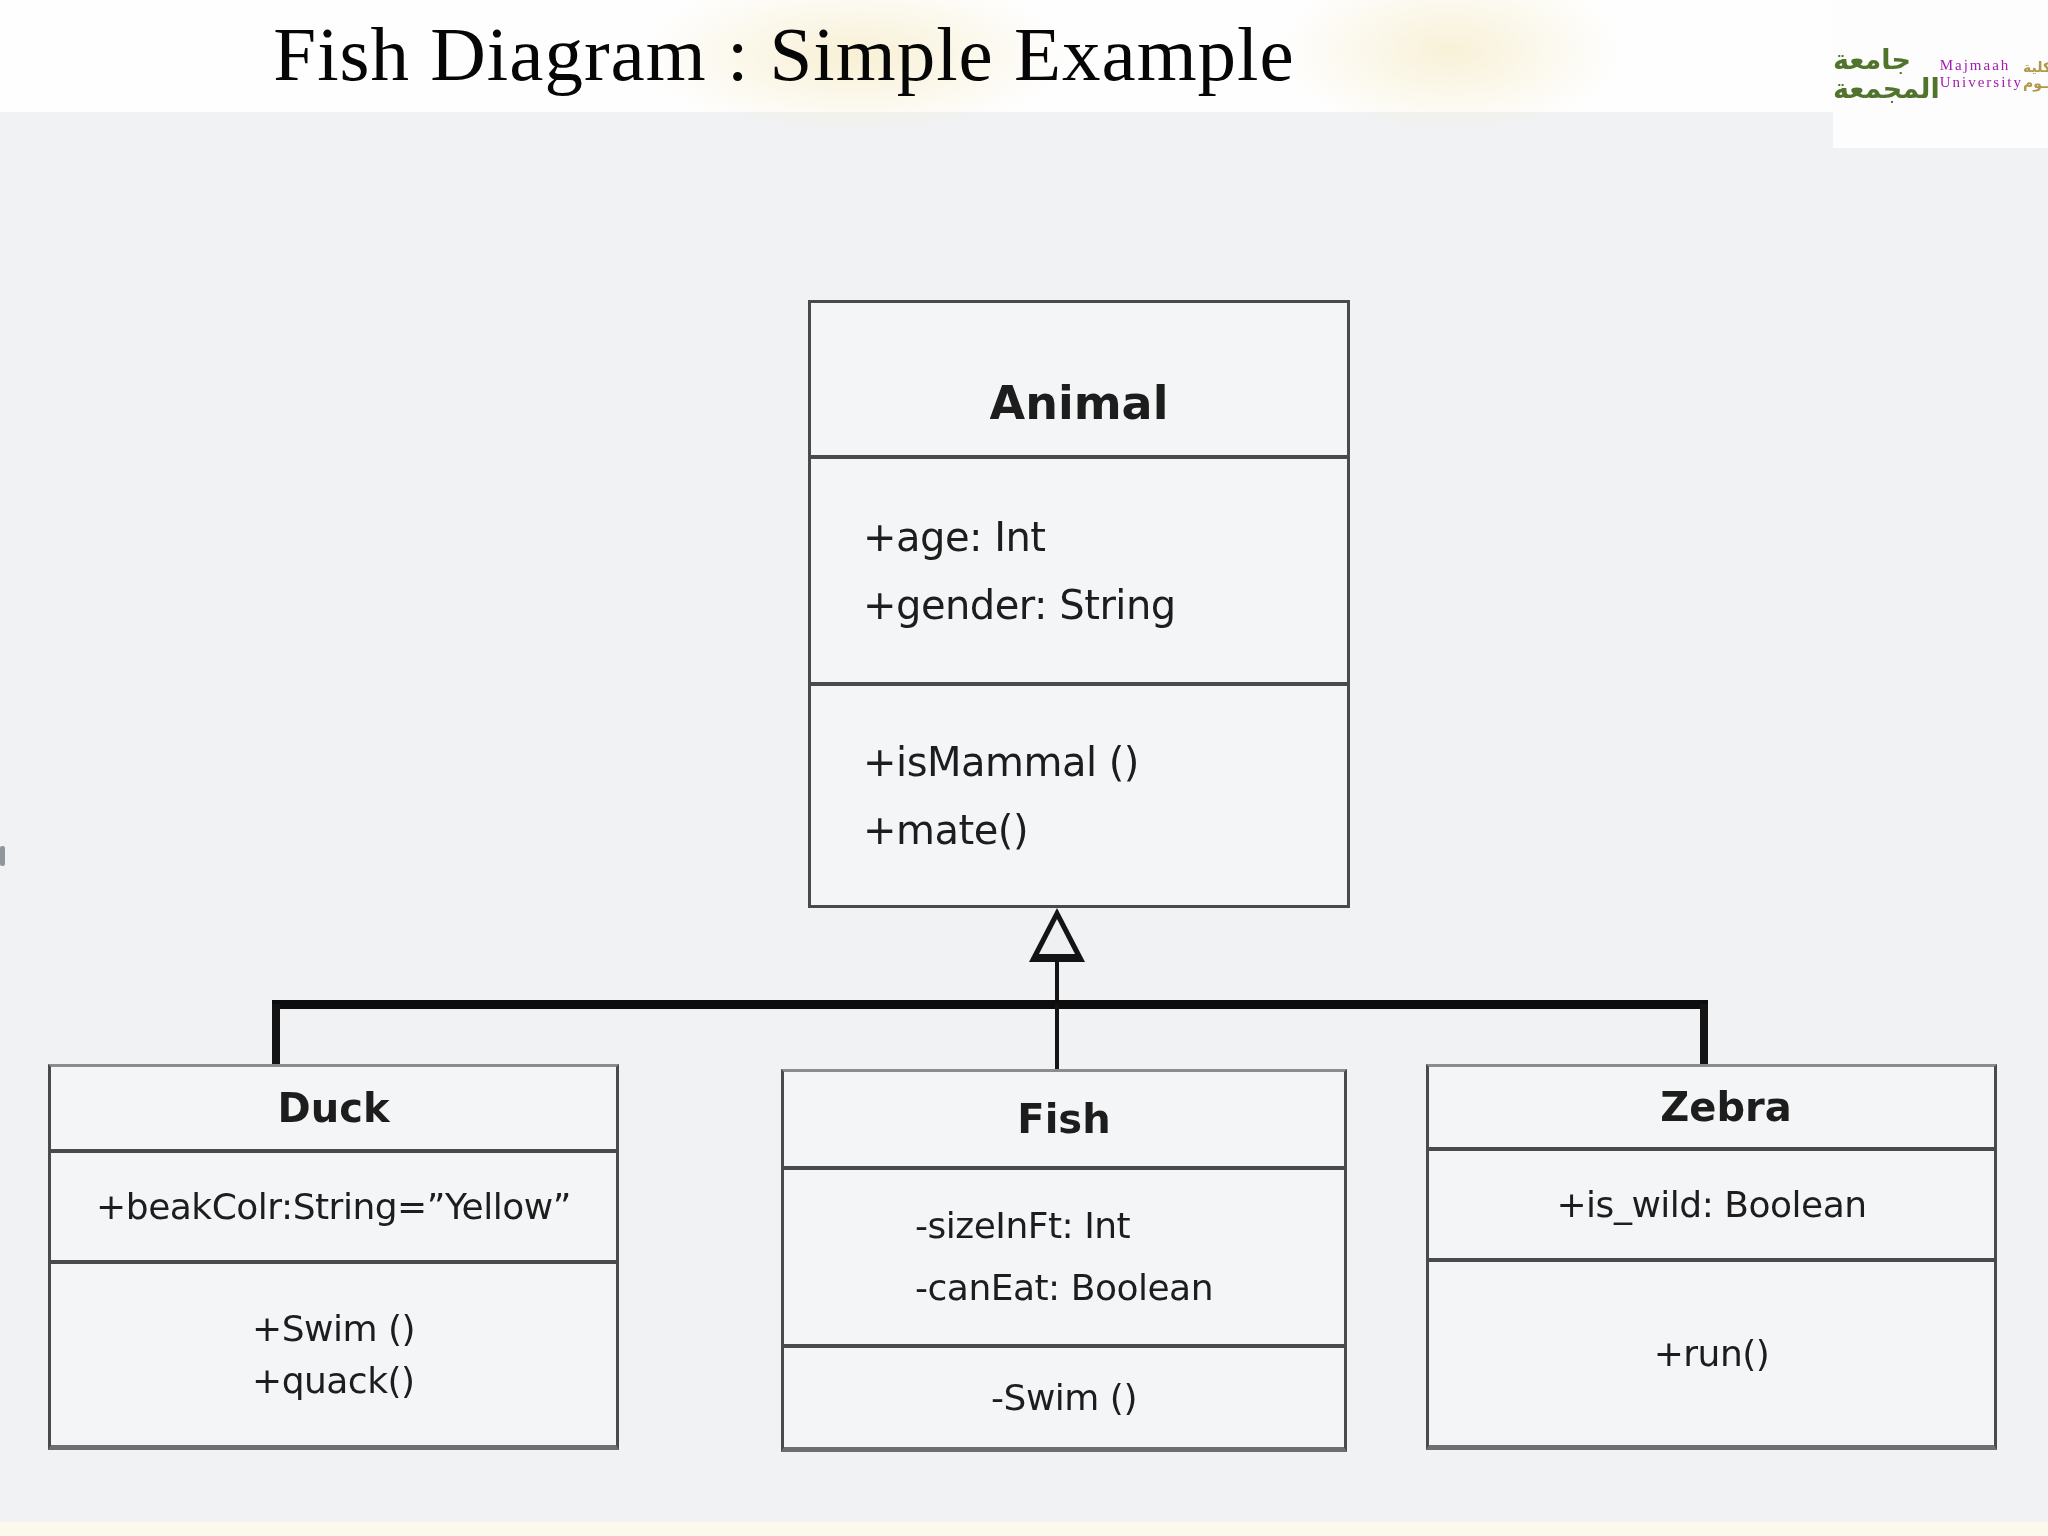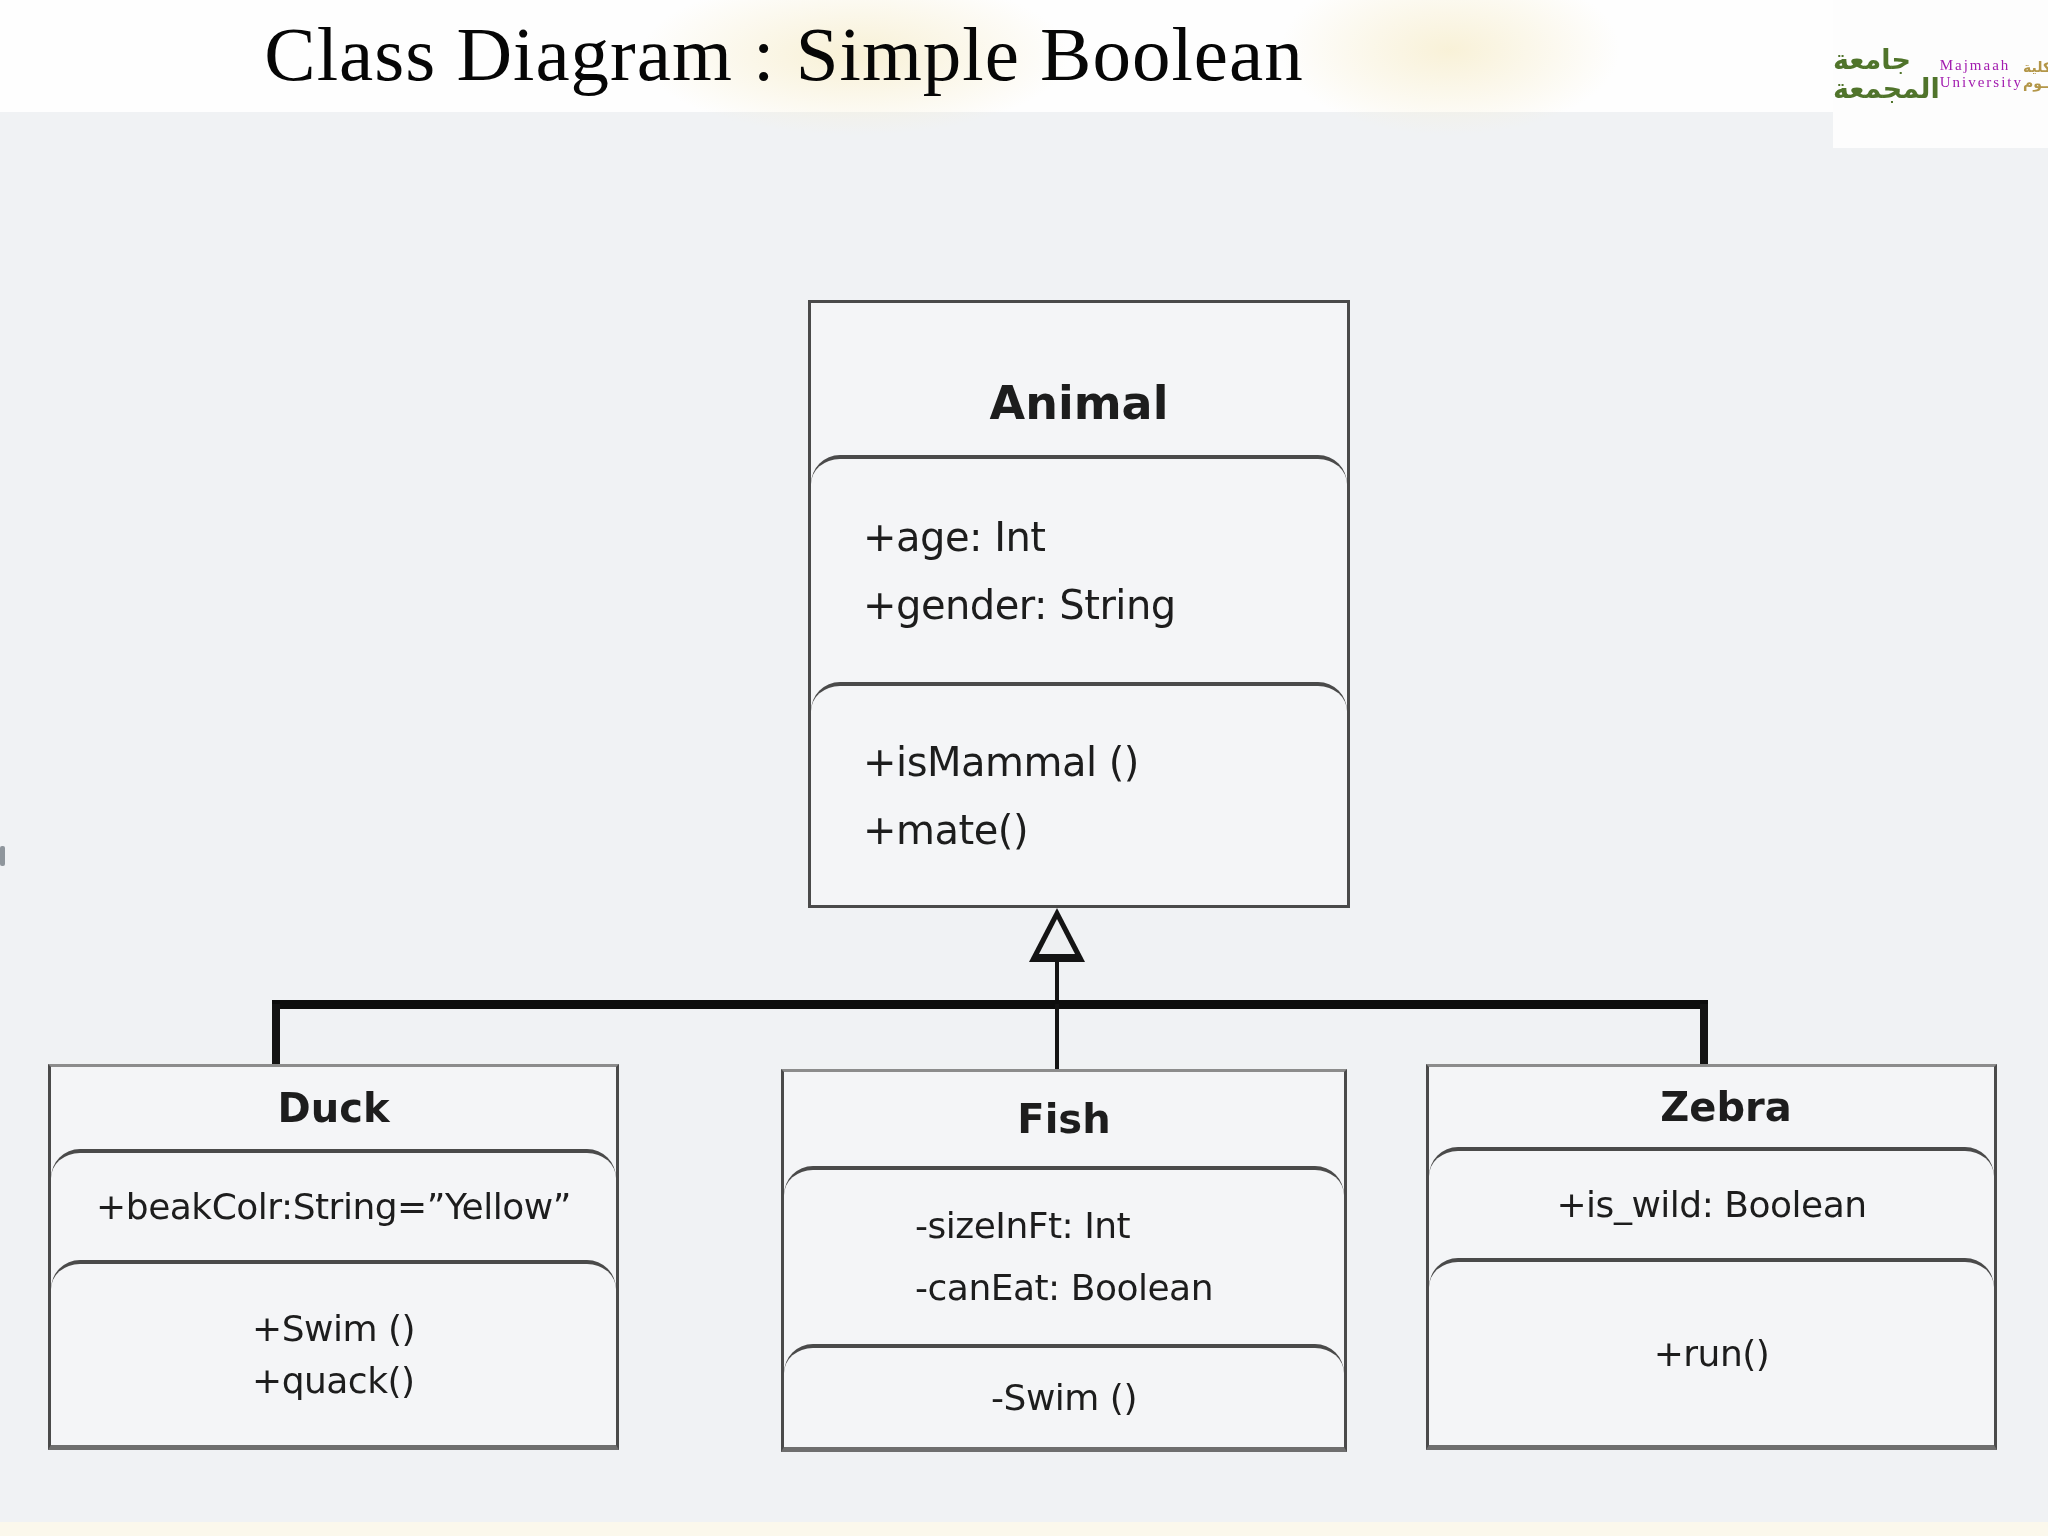--- a/index.html
+++ b/index.html
@@ -42,21 +42,21 @@
              border-left:28px solid transparent;border-right:28px solid transparent;
              border-bottom:54px solid #141414;}
   .tri-inner{position:absolute;left:1039px;top:919px;width:0;height:0;
              border-left:18px solid transparent;border-right:18px solid transparent;
              border-bottom:35px solid #eef0f2;}
 
   
   .uml-box{position:absolute;background:#f4f5f7;border:3px solid #4a4a4a;box-sizing:border-box;
            display:flex;flex-direction:column;color:#1d1d1d;}
   .uml-header{display:flex;align-items:center;justify-content:center;font-weight:bold;}
-  .uml-section{border-top:4px solid #4a4a4a;display:flex;flex-direction:column;justify-content:center;border-radius:29px;}
+  .uml-section{border-top:4px solid #4a4a4a;display:flex;flex-direction:column;justify-content:center;}
   .line-group{display:block;}
   .uml-line{white-space:nowrap;letter-spacing:-0.5px;}
 
   #box-animal{left:808px;top:300px;width:542px;height:608px;}
   #box-animal .uml-header{height:104px;font-size:46px;margin-top:48px;}
   #box-animal .uml-attrs{height:227px;padding-left:52px;box-sizing:border-box;}
   #box-animal .uml-methods{flex:1;padding-left:52px;box-sizing:border-box;}
   #box-animal .uml-line{font-size:40px;line-height:68px;}
 
   .child-box{border-top-color:#8c8c8c;border-bottom:5px solid #6e6e6e;}
@@ -85,21 +85,21 @@
 <body>
 
 <div class="slide">
 
   <div class="panel"></div>
   <div class="bottom-strip"></div>
   <div class="blob blob-a"></div>
   <div class="blob blob-b"></div>
   <div class="edge-speck"></div>
 
-  <h1 class="title">Class Diagram : Simple Boolean</h1>
+  <h1 class="title">Fish Diagram : Simple Example</h1>
 
   <div class="logo-card">
     <svg class="emblem" width="92" height="66" viewBox="0 0 92 66">
       <g stroke="#517a2e" fill="none" stroke-width="3">
         <rect x="31" y="5" width="30" height="30" rx="9" transform="rotate(45 46 20)"></rect>
       </g>
       <g fill="#517a2e">
         <rect x="44.6" y="12" width="2.8" height="14"></rect>
         <path d="M46 12 C41 7 35 7 31 11 C37 11 42 13 46 13 Z"></path>
         <path d="M46 12 C51 7 57 7 61 11 C55 11 50 13 46 13 Z"></path>

